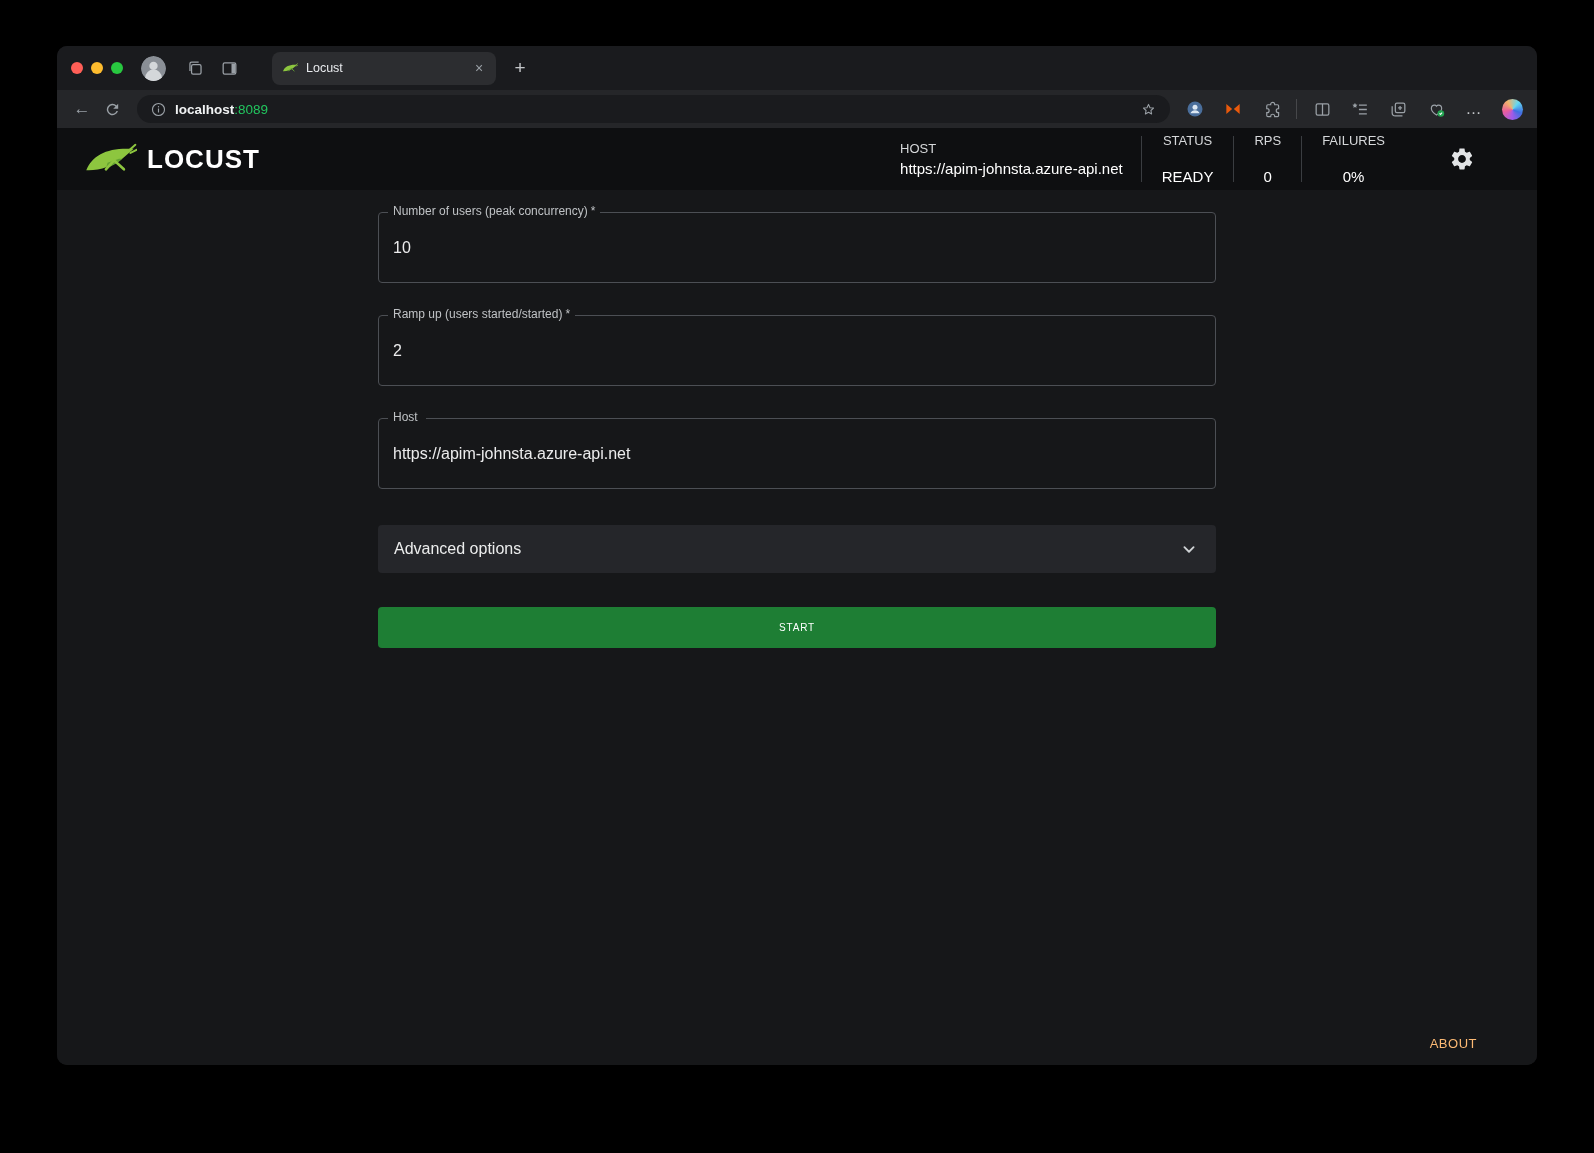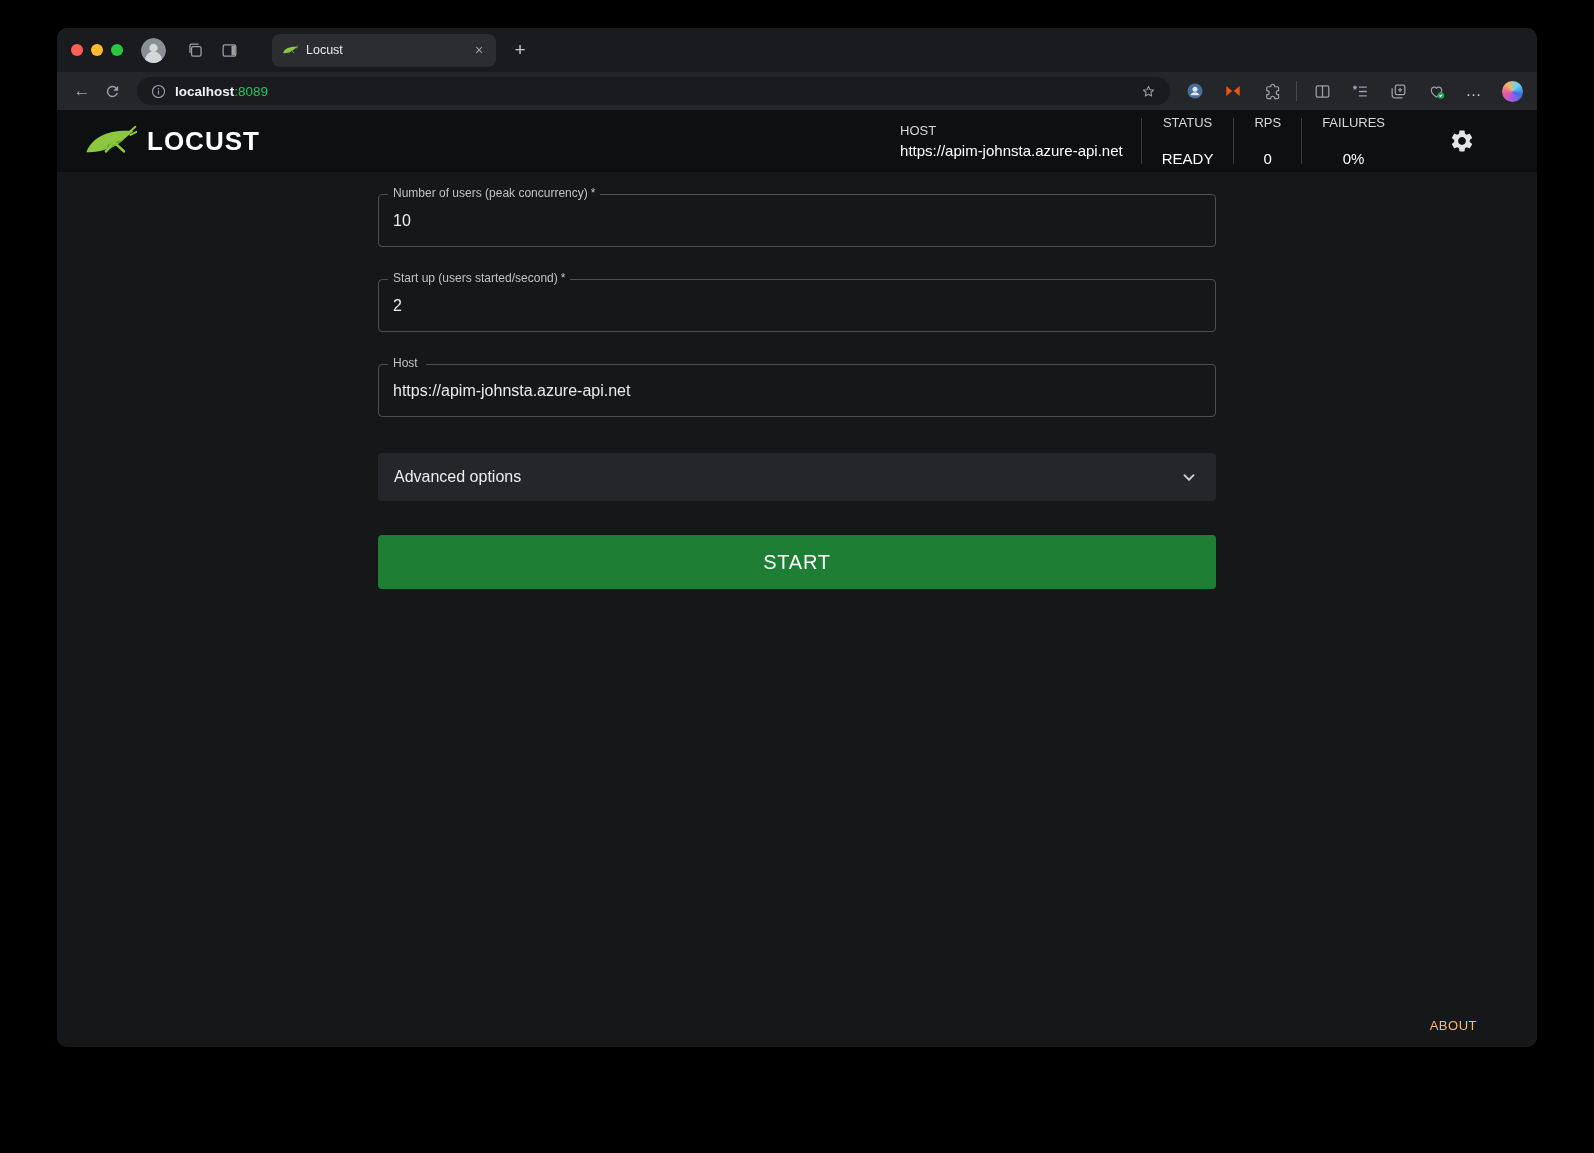--- a/index.html
+++ b/index.html
@@ -9,21 +9,21 @@
     --navbar-bg:#0e0f11;
   }
   *{box-sizing:border-box;}
   html,body{margin:0;padding:0;}
   body{
     background:#000;
     font-family:"Liberation Sans","DejaVu Sans",sans-serif;
     width:1594px;height:1153px;overflow:hidden;
   }
   .window{
-    width:1480px;height:1019px;margin:28px auto 0;
+    width:1480px;height:1019px;margin:46px auto 0;
     border-radius:10px;overflow:hidden;background:var(--page-bg);
     box-shadow:0 18px 60px rgba(0,0,0,.8);
     display:flex;flex-direction:column;
   }
   
   .tabstrip{
     height:44px;background:#1a1b1e;display:flex;align-items:center;
     padding:0 14px;flex-shrink:0;
   }
   .traffic{display:flex;gap:8px;margin-right:18px;}
@@ -83,33 +83,33 @@
   .content{flex:1;position:relative;background:var(--page-bg);overflow:hidden;}
   .form-col{width:838px;margin:0 auto;padding-top:22px;}
   .page-title{font-size:20px;font-weight:500;color:#fff;margin:0 0 19px;}
   .field{position:relative;margin-bottom:32px;}
   .field-label{
     position:absolute;top:-8px;left:10px;background:var(--page-bg);
     padding:0 5px;font-size:12px;color:#bfc2c5;line-height:14px;
   }
   .req{margin-left:3px;}
   .field-input{
-    width:100%;height:53px;background:transparent;border:1px solid #4c4f54;
+    width:100%;height:71px;background:transparent;border:1px solid #4c4f54;
     border-radius:4px;color:#ececed;padding:0 14px;font-size:16px;outline:none;
     font-family:"Liberation Sans","DejaVu Sans",sans-serif;
   }
   .accordion{
     height:48px;background:#25262a;border-radius:4px;display:flex;
     align-items:center;justify-content:space-between;padding:0 16px;
     cursor:pointer;margin-top:36px;text-align:center;
   }
   .accordion-label{font-size:16px;color:#eceded;}
   .start-btn{
-    width:100%;height:54px;margin-top:34px;background:var(--accent-green);
-    border:none;border-radius:4px;color:#fff;font-size:20px;font-weight:500;
+    width:100%;height:41px;margin-top:34px;background:var(--accent-green);
+    border:none;border-radius:4px;color:#fff;font-size:10px;font-weight:500;
     letter-spacing:.8px;cursor:pointer;
     font-family:"Liberation Sans","DejaVu Sans",sans-serif;
   }
   .about-link{
     position:absolute;right:60px;bottom:14px;color:#fdba74;font-size:13px;
     letter-spacing:.5px;text-decoration:none;cursor:pointer;
   }
 </style>
 </head>
 <body>
@@ -273,21 +273,21 @@
 
     <main class="content">
       <div class="form-col">
 
         <div class="field">
           <span class="field-label"><span>Number of users (peak concurrency)</span><span class="req">*</span></span>
           <input class="field-input" value="10" style="">
         </div>
 
         <div class="field">
-          <span class="field-label"><span>Start up (users started/second)</span><span class="req">*</span></span>
+          <span class="field-label"><span>Ramp up (users started/started)</span><span class="req">*</span></span>
           <input class="field-input" value="2" style="">
         </div>
 
         <div class="field">
           <span class="field-label"><span>Host</span><span class="req"></span></span>
           <input class="field-input" value="https://apim-johnsta.azure-api.net" style="">
         </div>
 
         <div class="accordion">
           <span class="accordion-label">Advanced options</span>

